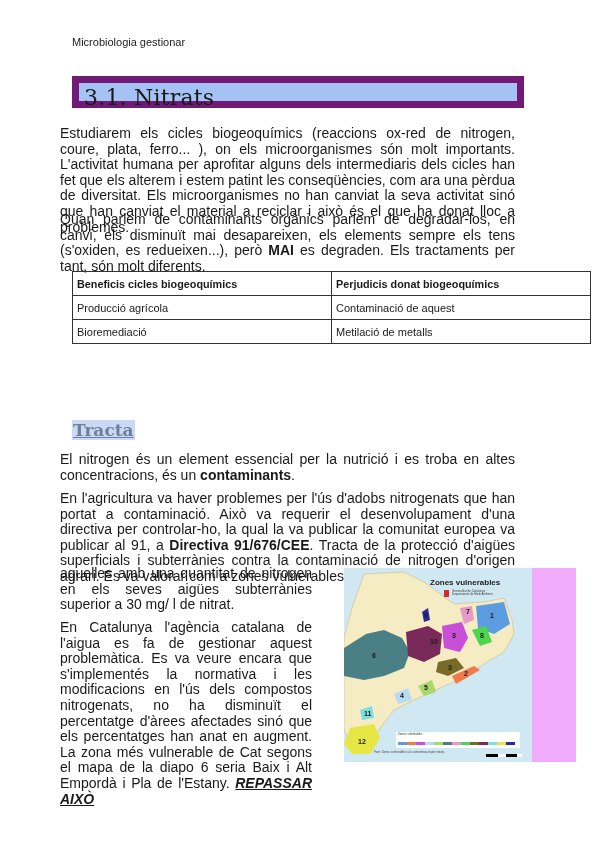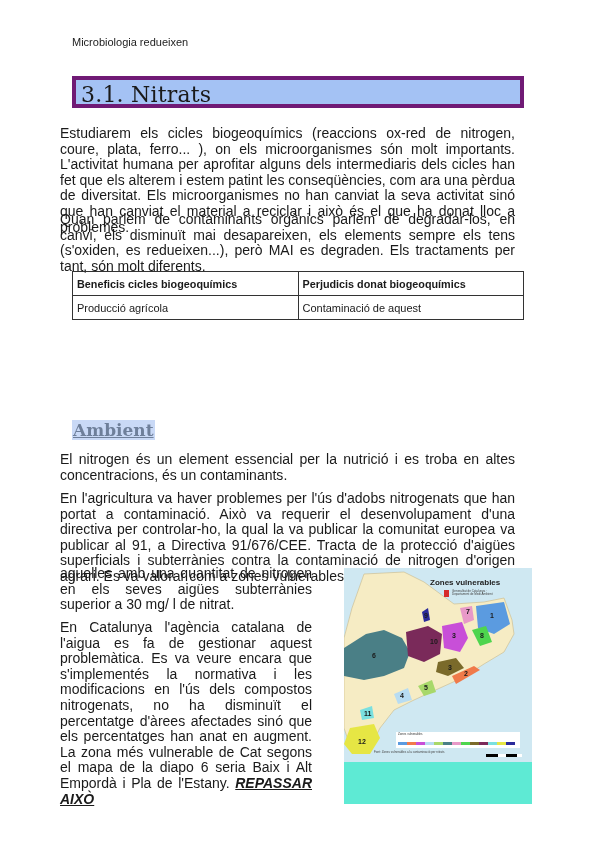--- a/index.html
+++ b/index.html
@@ -6,38 +6,38 @@
     body {
       width: 600px; height: 848px; position: relative; overflow: hidden;
       font-family: "Liberation Sans", sans-serif; color: #1a1a1a;
     }
     .page-header {
       position: absolute; left: 72px; top: 36px;
       font-size: 11px; color: #222;
     }
     .title-box {
       position: absolute; left: 72px; top: 76px; width: 452px; height: 32px;
-      background: #a4c2f4; border: 4px solid #701a75;
+      background: #a4c2f4; border: 7px solid #701a75;
       box-sizing: border-box;
     }
     .title-box span {
       position: absolute; left: 5px; top: 2px;
       font-family: "DejaVu Serif", serif; font-size: 22px; color: #1a1a1a;
       letter-spacing: 0.2px;
     }
     .para {
       position: absolute; left: 60px; width: 455px;
       font-size: 14px; line-height: 15.6px; text-align: justify; color: #1a1a1a;
     }
-    .para b { font-weight: normal; }
+    .para b { font-weight: bold; }
     #p1 { top: 126px; }
     #p2 { top: 212px; }
 
     table.cycles {
-      position: absolute; left: 72px; top: 271px; width: 452px;
+      position: absolute; left: 72px; top: 271px; width: 519px;
       border-collapse: collapse; font-size: 11px;
     }
     table.cycles td, table.cycles th {
       border: 1px solid #333; height: 23px; padding: 0 4px;
       text-align: left; vertical-align: middle; width: 50%;
     }
     table.cycles th { font-weight: bold; font-size: 10.8px; }
 
     .sub-heading {
       position: absolute; left: 72px; top: 420px;
@@ -46,22 +46,22 @@
       background: #c9d9f6; padding: 0 1px;
     }
     #p3 { top: 452px; }
     #p4 { top: 491px; }
     .col-left { width: 252px; }
     #p5 { top: 566px; }
     #p6 { top: 620px; }
     .repassar { font-weight: bold; text-decoration: underline; font-style: italic; }
 
     .map {
-      position: absolute; left: 344px; top: 568px; width: 188px; height: 236px;
-      background: #5eead4; overflow: hidden; border: 0;
+      position: absolute; left: 344px; top: 568px; width: 188px; height: 194px;
+      background: #f0abfc; overflow: hidden; border: 0; padding-left: 44px;
     }
     .map svg { position: absolute; left: 0; top: 0; }
     .map-title {
       position: absolute; left: 86px; top: 10px; font-size: 8px; font-weight: bold; color: #222;
     }
     .map-logo {
       position: absolute; left: 100px; top: 22px; width: 5px; height: 7px; background: #d62b2b;
     }
     .map-logo-text {
       position: absolute; left: 108px; top: 22px; font-size: 3px; line-height: 3px; color: #444; width: 45px;
@@ -73,44 +73,48 @@
       position: absolute; left: 52px; top: 164px; width: 124px; height: 16px; background: #fff;
     }
     .legend-title { position: absolute; left: 2px; top: 0; font-size: 3px; color: #333; }
     .legend-swatch { position: absolute; top: 10px; width: 9px; height: 3px; }
     .map-caption { position: absolute; left: 30px; top: 182px; font-size: 3px; color: #444; }
     .scalebar { position: absolute; left: 142px; top: 186px; width: 36px; height: 3px; background: linear-gradient(90deg,#000 0 33%,#fff 33% 55%,#000 55% 85%,#fff 85%); }
   </style>
 </head>
 <body>
 
-<div class="page-header">Microbiologia redueixen</div>
+<div class="page-header">Microbiologia gestionar</div>
 
 <div class="title-box">
   <span>3.1. Nitrats</span>
 </div>
 
 <div class="para" id="p1">Estudiarem els cicles biogeoquímics (reaccions ox-red de nitrogen, coure, plata, ferro... ), on els microorganismes són molt importants. L'activitat humana per aprofitar alguns dels intermediaris dels cicles han fet que els alterem i estem patint les conseqüències, com ara una pèrdua de diversitat. Els microorganismes no han canviat la seva activitat sinó que han canviat el material a reciclar i això és el que ha donat lloc a problemes.</div>
 
 <div class="para" id="p2"><span>Quan parlem de contaminants orgànics parlem de degradar-los, en canvi, els disminuït mai desapareixen, els elements sempre els tens (s'oxiden, es redueixen...), però </span><b>MAI</b><span> es degraden. Els tractaments per tant, són molt diferents.</span></div>
 
 <table class="cycles">
   <tbody>
       <tr>
     <th>Beneficis cicles biogeoquímics</th>
     <th>Perjudicis donat biogeoquímics</th>
   </tr>
   <tr>
     <td>Producció agrícola</td>
     <td>Contaminació de aquest</td>
   </tr>
+  <tr>
+    <td>Bioremediació</td>
+    <td>Metilació de metalls</td>
+  </tr>
 </tbody>
   </table>
 
-<div class="sub-heading">Ambient</div>
+<div class="sub-heading">Tracta</div>
 
 <div class="para" id="p3"><span>El nitrogen és un element essencial per la nutrició i es troba en altes concentracions, és un </span><b>contaminants</b><span>.</span></div>
 
 <div class="para" id="p4"><span>En l'agricultura va haver problemes per l'ús d'adobs nitrogenats que han portat a contaminació. Això va requerir el desenvolupament d'una directiva per controlar-ho, la qual la va publicar la comunitat europea va publicar al 91, a </span><b>Directiva 91/676/CEE</b><span>. Tracta de la protecció d'aigües superficials i subterrànies contra la contaminació de nitrogen d'origen agrari. Es va valorar com a zones vulnerables</span></div>
 
 <div class="para col-left" id="p5">aquelles amb una quantitat de nitrogen en els seves aigües subterrànies superior a 30 mg/ l de nitrat.</div>
 
 <div class="para col-left" id="p6"><span>En Catalunya l'agència catalana de l'aigua es fa de gestionar aquest problemàtica. Es va veure encara que s'implementés la normativa i les modificacions en l'ús dels compostos nitrogenats, no ha disminuït el percentatge d'àrees afectades sinó que els percentatges han anat en augment. La zona més vulnerable de Cat segons el mapa de la diapo 6 seria Baix i Alt Empordà i Pla de l'Estany.</span> <span class="repassar">REPASSAR AIXÒ</span></div>
 
 <div class="map">

